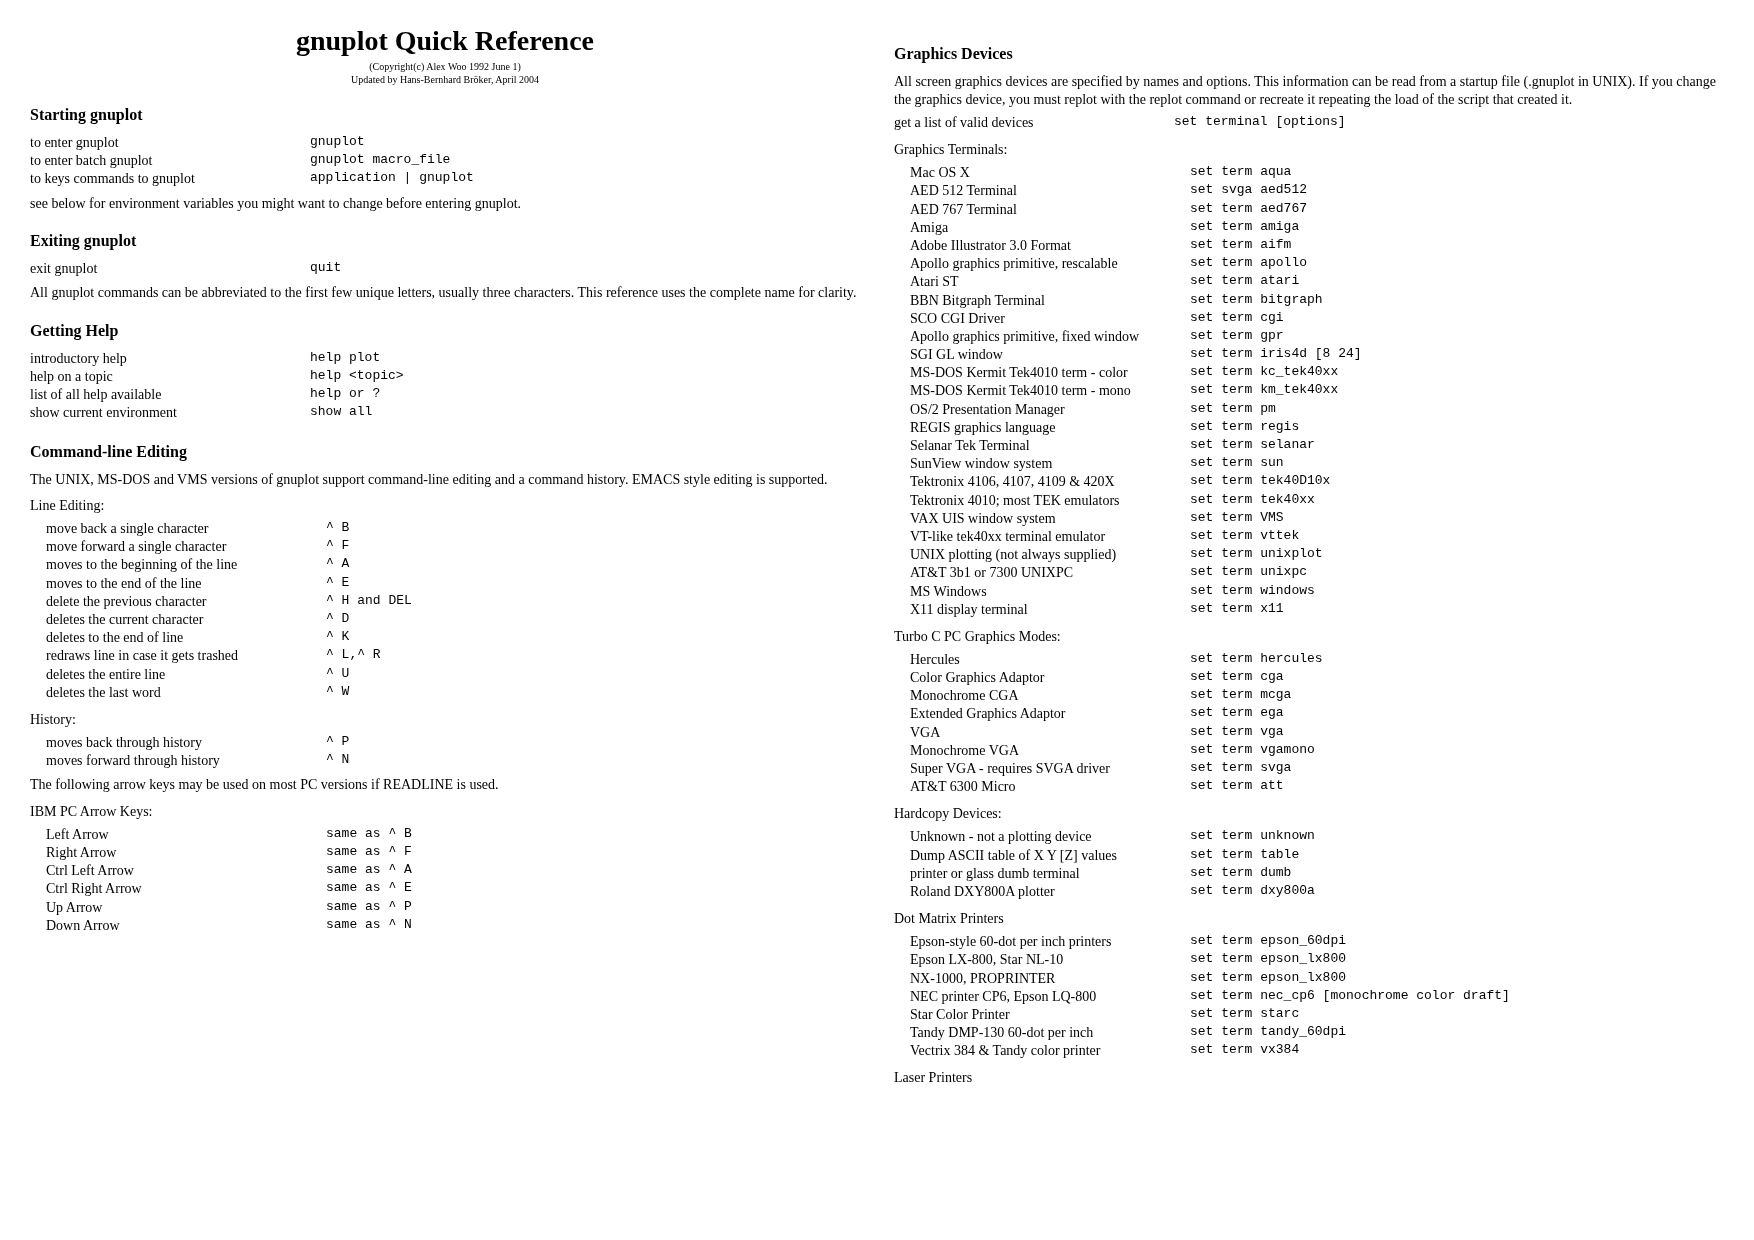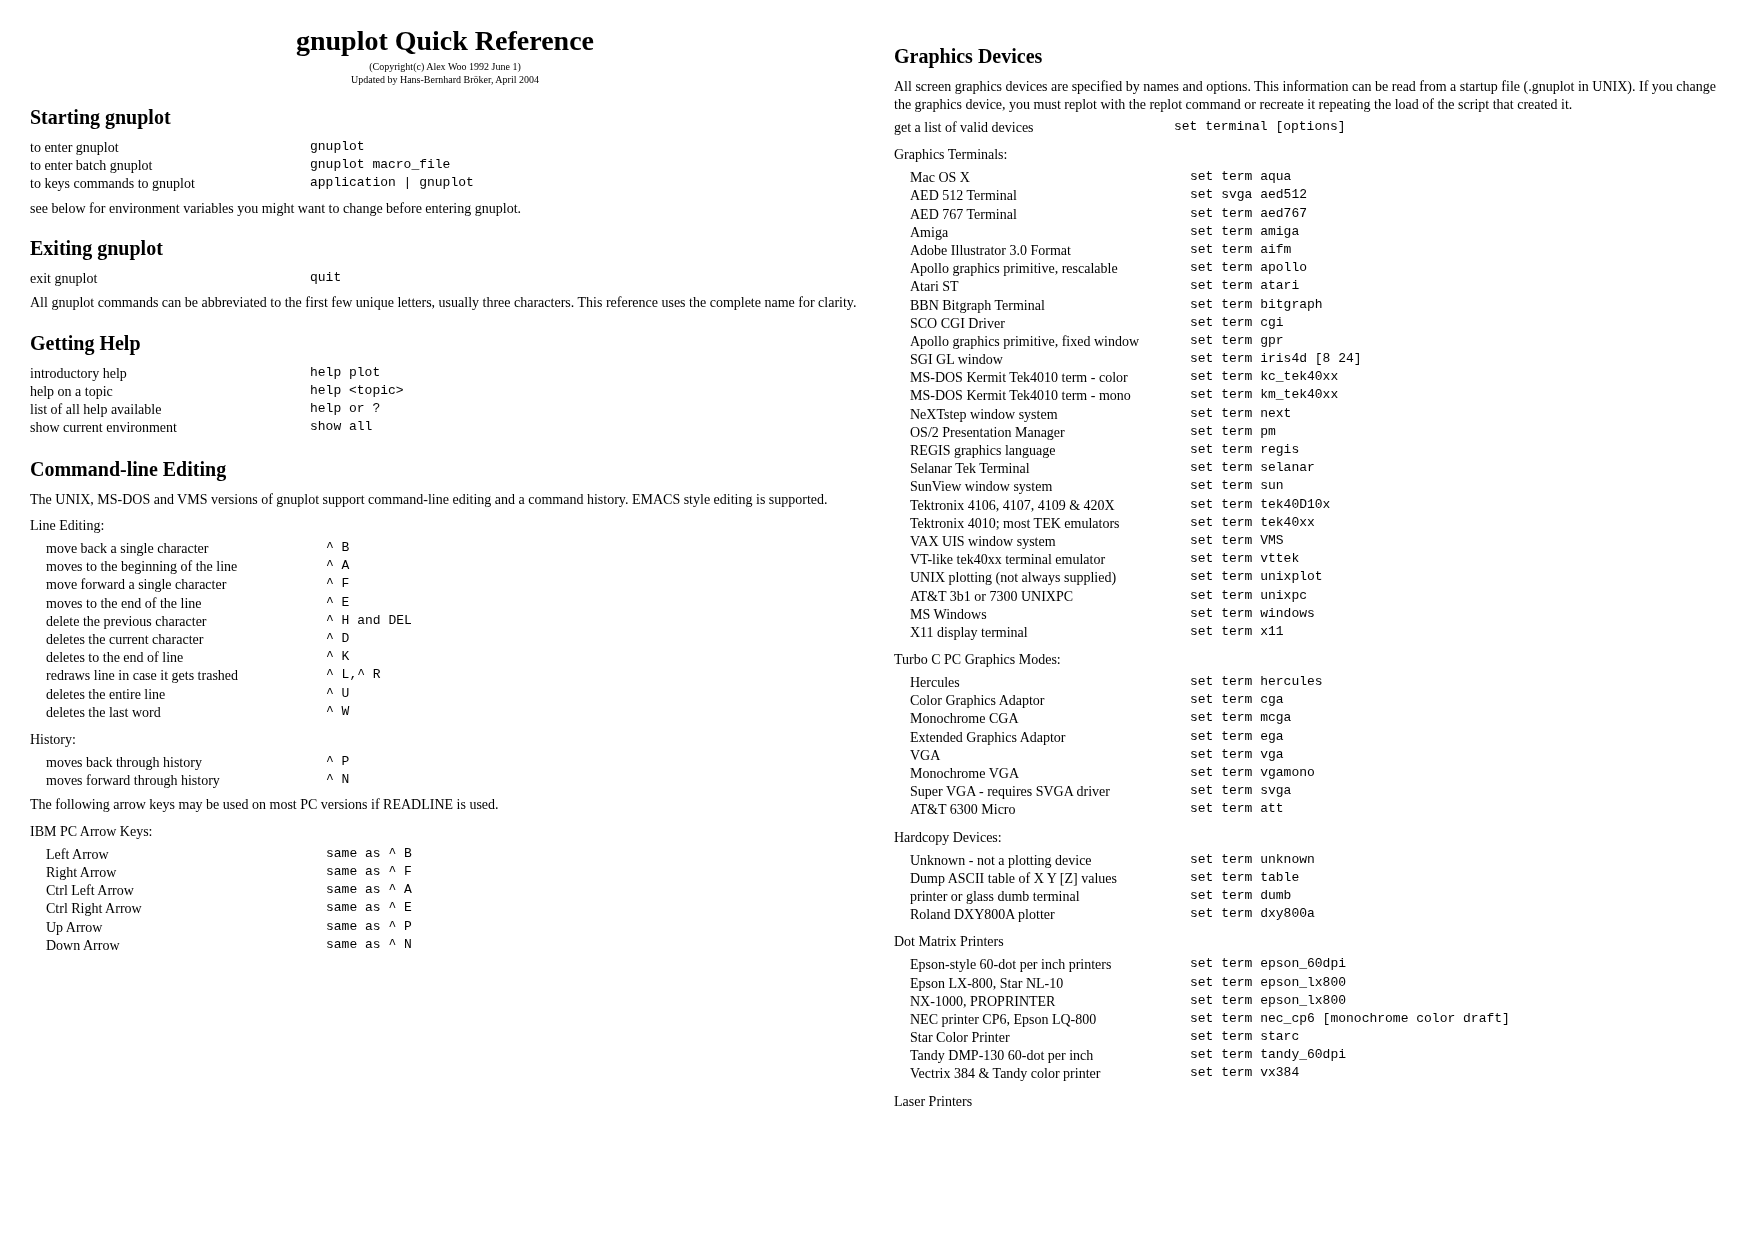--- a/index.html
+++ b/index.html
@@ -24,21 +24,21 @@
     font-weight: bold;
     text-align: center;
     margin: 0 0 4px 0;
   }
   .sub {
     text-align: center;
     font-size: 10px;
     margin: 0;
   }
   h2 {
-    font-size: 20px;
+    font-size: 16px;
     font-weight: bold;
     margin: 20px 0 10px 0;
   }
   h3 {
     font-size: 14px;
     font-weight: normal;
     margin: 10px 0 6px 0;
   }
   p {
     margin: 6px 0;
@@ -118,26 +118,26 @@
 
     <h2>Command-line Editing</h2>
     <p>The UNIX, MS-DOS and VMS versions of gnuplot support command-line editing and a command history. EMACS style editing is supported.</p>
     <h3>Line Editing:</h3>
     <div class="indent1">
         <div class="row">
           <span class="label">move back a single character</span>
           <span class="cmd">^ B</span>
         </div>
         <div class="row">
+          <span class="label">move forward a single character</span>
+          <span class="cmd">^ F</span>
+        </div>
+        <div class="row">
           <span class="label">moves to the beginning of the line</span>
           <span class="cmd">^ A</span>
-        </div>
-        <div class="row">
-          <span class="label">move forward a single character</span>
-          <span class="cmd">^ F</span>
         </div>
         <div class="row">
           <span class="label">moves to the end of the line</span>
           <span class="cmd">^ E</span>
         </div>
         <div class="row">
           <span class="label">delete the previous character</span>
           <span class="cmd">^ H and DEL</span>
         </div>
         <div class="row">
@@ -257,24 +257,20 @@
         </div>
         <div class="row">
           <span class="label">MS-DOS Kermit Tek4010 term - color</span>
           <span class="cmd">set term kc_tek40xx</span>
         </div>
         <div class="row">
           <span class="label">MS-DOS Kermit Tek4010 term - mono</span>
           <span class="cmd">set term km_tek40xx</span>
         </div>
         <div class="row">
-          <span class="label">NeXTstep window system</span>
-          <span class="cmd">set term next</span>
-        </div>
-        <div class="row">
           <span class="label">OS/2 Presentation Manager</span>
           <span class="cmd">set term pm</span>
         </div>
         <div class="row">
           <span class="label">REGIS graphics language</span>
           <span class="cmd">set term regis</span>
         </div>
         <div class="row">
           <span class="label">Selanar Tek Terminal</span>
           <span class="cmd">set term selanar</span>

